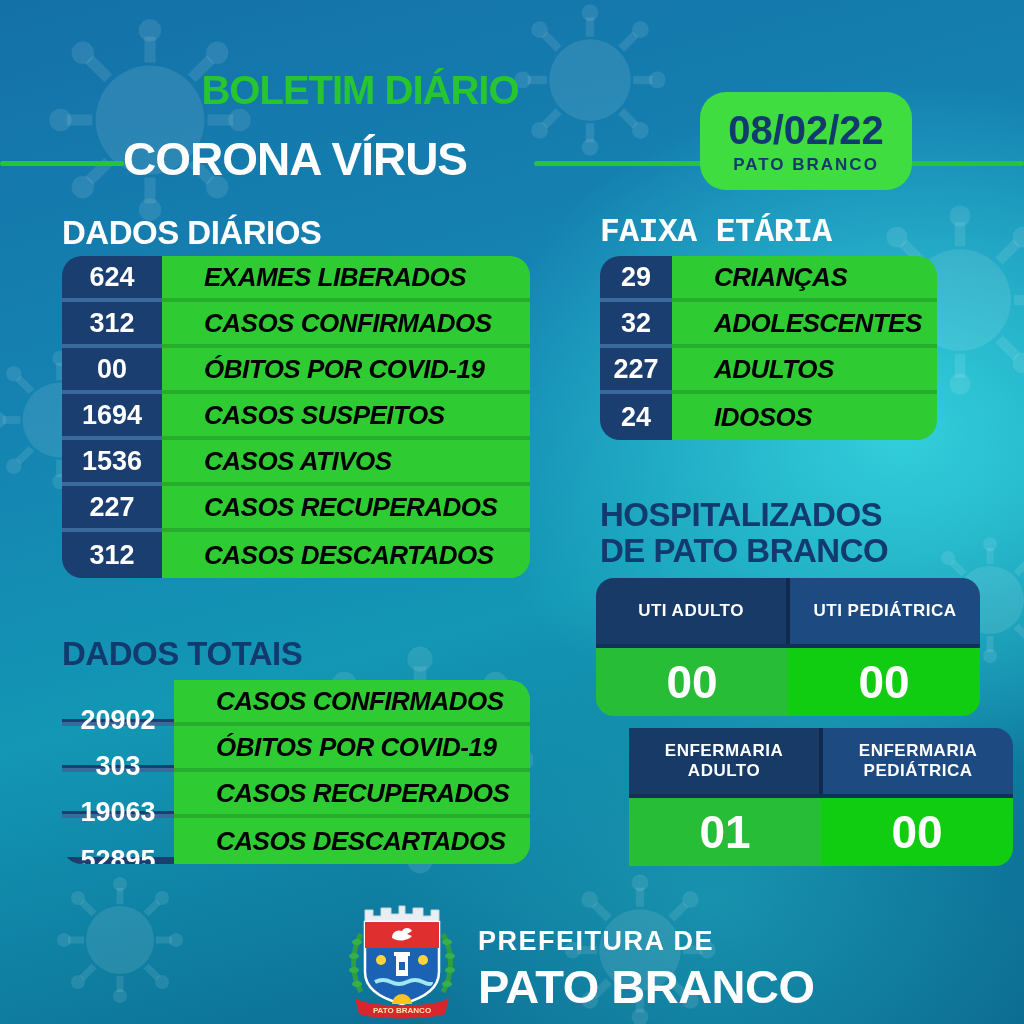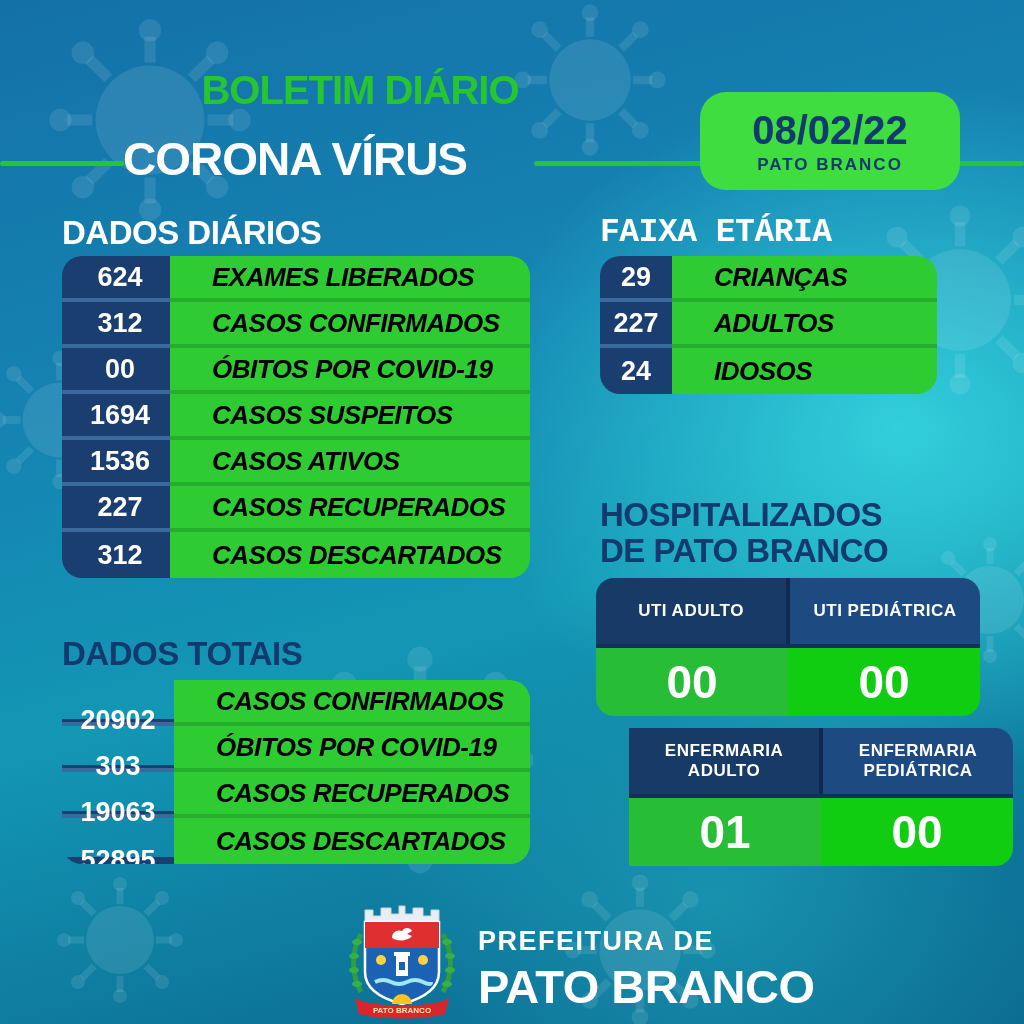--- a/index.html
+++ b/index.html
@@ -23,21 +23,21 @@
   }
   .title-sub{
     position:absolute;left:60px;top:132px;width:470px;
     text-align:center;font-size:46px;font-weight:800;letter-spacing:-1px;
     color:#ffffff;
   }
   .hline{position:absolute;height:5px;background:#27c631;top:161px;border-radius:3px;}
   .hline.left{left:0;width:124px;}
   .hline.right{left:534px;width:490px;z-index:1;}
   .date-badge{
-    position:absolute;left:700px;top:92px;width:260px;height:98px;
+    position:absolute;left:700px;top:92px;width:212px;height:98px;
     background:#3fdd3f;border-radius:26px;z-index:2;
     display:flex;flex-direction:column;align-items:center;justify-content:center;
   }
   .date-badge .date{color:#123a6e;font-size:40px;font-weight:800;letter-spacing:0;}
   .date-badge .city{color:#123a6e;font-size:17px;font-weight:800;letter-spacing:2px;margin-top:2px;}
 
   
   .sec-heading{position:absolute;font-size:33px;font-weight:800;letter-spacing:-0.5px;}
   .sec-heading.white{color:#ffffff;}
   .sec-heading.navy{color:#123a6e;line-height:1.1;}
@@ -49,21 +49,21 @@
     background:#1b3e70;color:#ffffff;font-size:27px;font-weight:800;
     display:flex;align-items:center;justify-content:center;flex:0 0 auto;
   }
   .data-row .lbl{
     background:#2fcb33;color:#000000;font-size:26px;font-weight:800;letter-spacing:-0.5px;
     display:flex;align-items:center;flex:1 1 auto;padding-left:42px;font-style:italic;
   }
   .data-row:not(:last-child) .num{border-bottom:4px solid #3b699c;}
   .data-row:not(:last-child) .lbl{border-bottom:4px solid #25ad2b;}
   .t-daily{left:62px;top:256px;width:468px;}
-  .t-daily .num{width:100px;padding-left:8px;}
+  .t-daily .num{width:100px;}
   .t-age{left:600px;top:256px;width:337px;}
   .t-age .num{width:72px;}
   .t-totals{left:62px;top:680px;width:468px;}
   .t-totals .num{width:112px;margin-top:39px;}
 
   
   .hosp-card{position:absolute;left:596px;width:384px;border-radius:18px;overflow:hidden;}
   .hosp-card .hdr{display:flex;height:66px;border-bottom:4px solid #12315a;}
   .hosp-card .hdr .cell{
     flex:1 1 0;display:flex;align-items:center;justify-content:center;text-align:center;
@@ -172,20 +172,24 @@
     </div>
   </div>
 
   <div class="sec-heading white" style="left:600px;top:214px;font-family:Liberation Mono, monospace;">FAIXA ETÁRIA</div>
   <div class="data-table t-age">
     <div class="data-row">
       <div class="num">29</div>
       <div class="lbl">CRIANÇAS</div>
     </div>
     <div class="data-row">
+      <div class="num">32</div>
+      <div class="lbl">ADOLESCENTES</div>
+    </div>
+    <div class="data-row">
       <div class="num">227</div>
       <div class="lbl">ADULTOS</div>
     </div>
     <div class="data-row">
       <div class="num">24</div>
       <div class="lbl">IDOSOS</div>
     </div>
   </div>
 
   <div class="sec-heading navy" style="left:600px;top:497px;">

